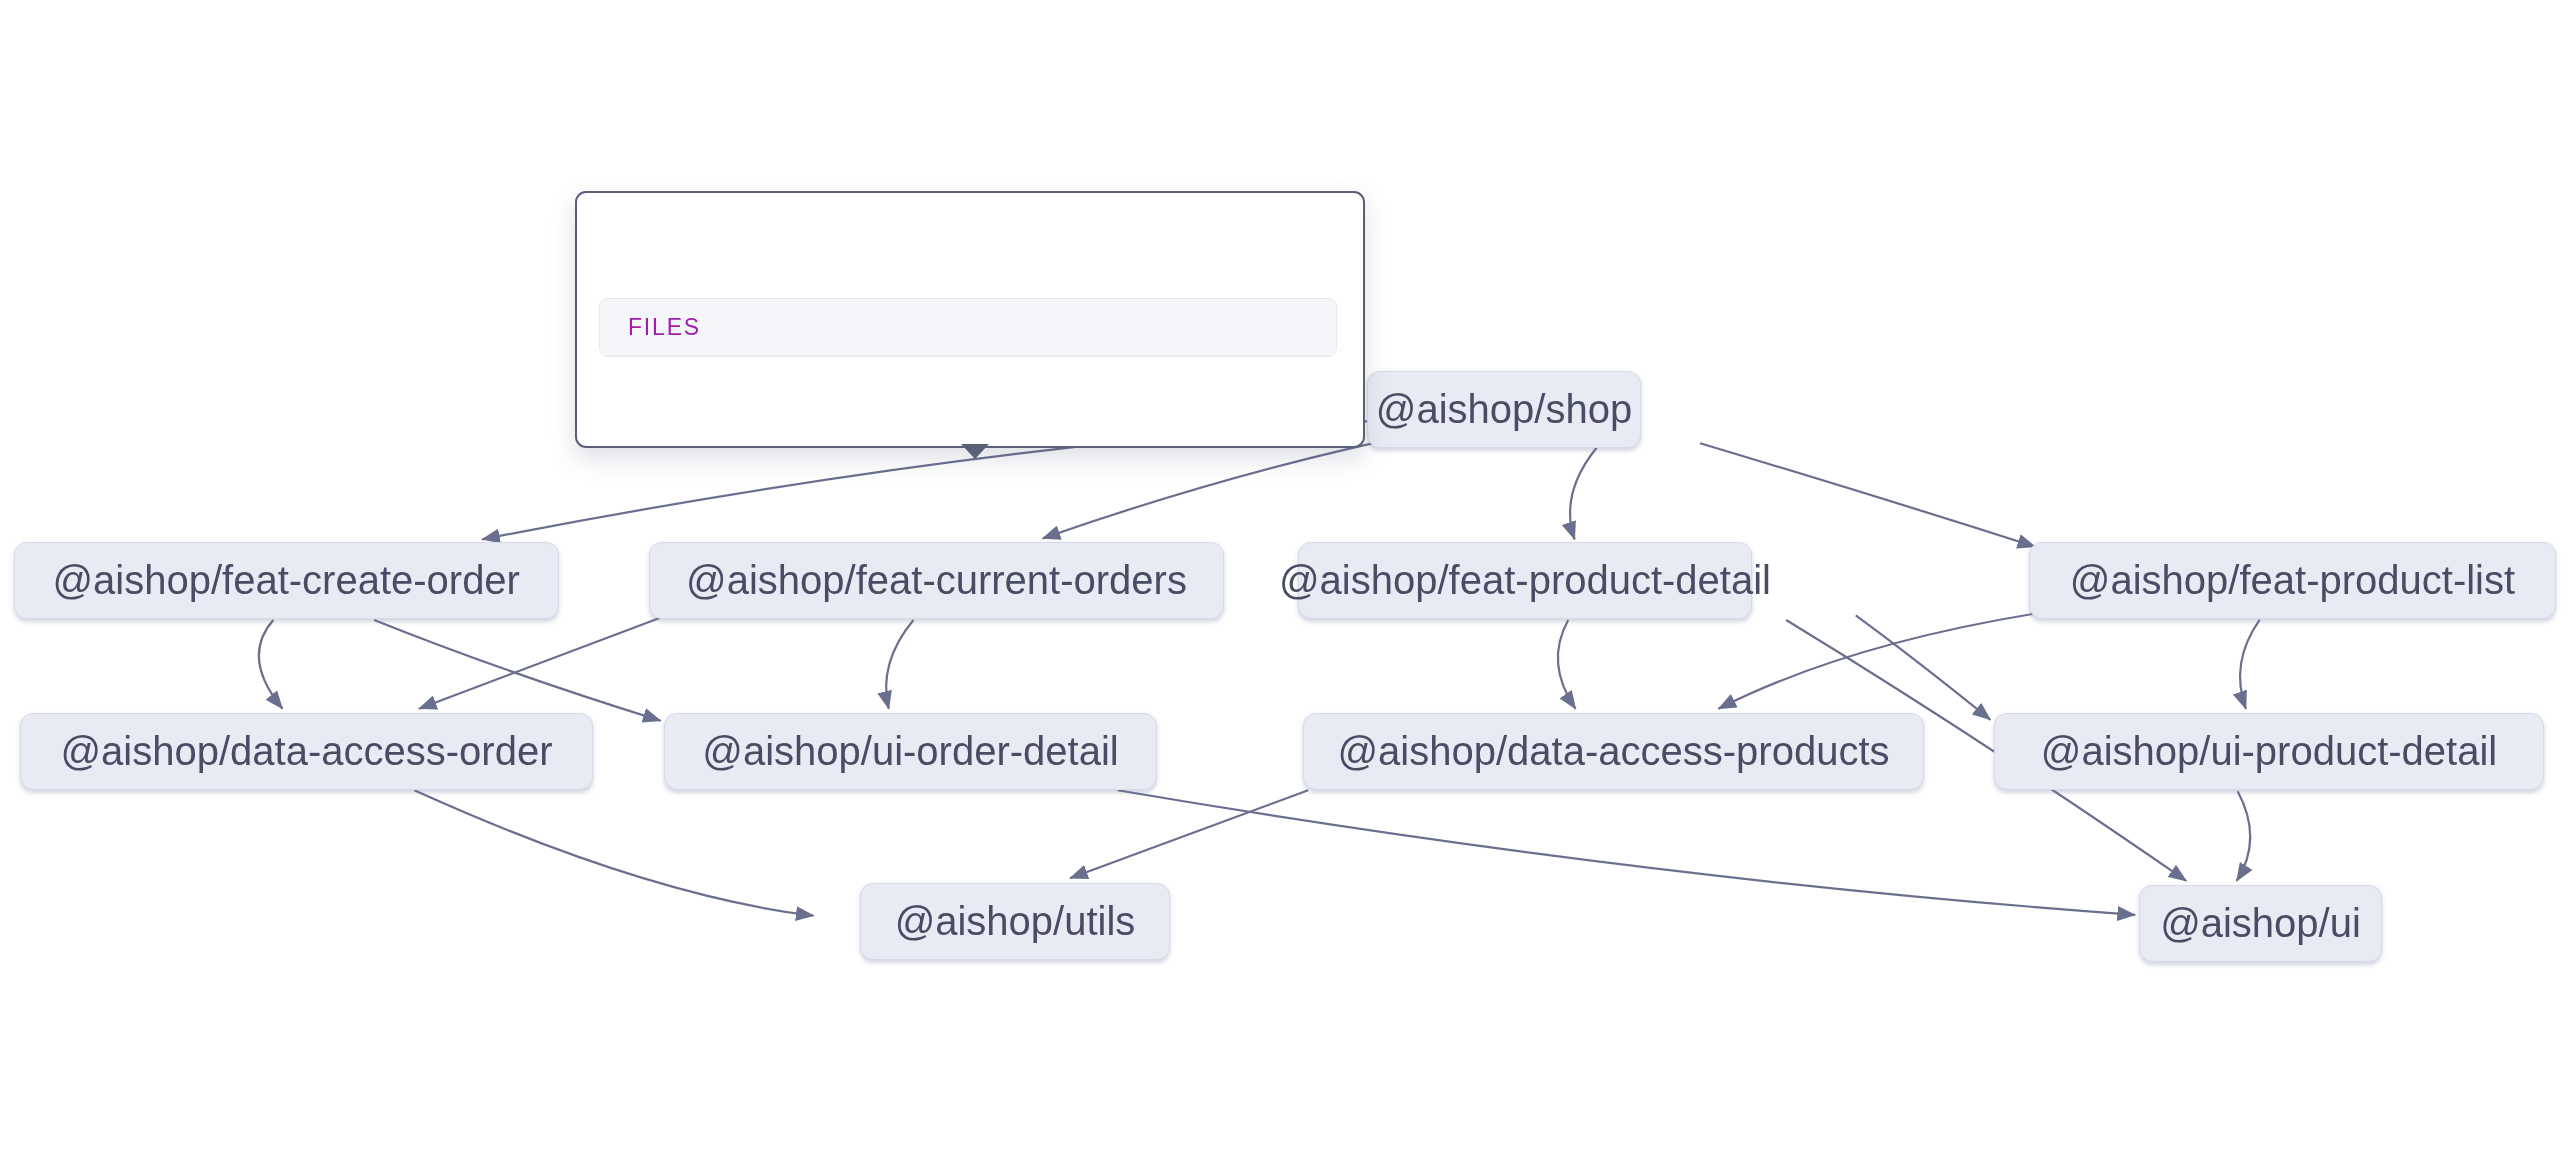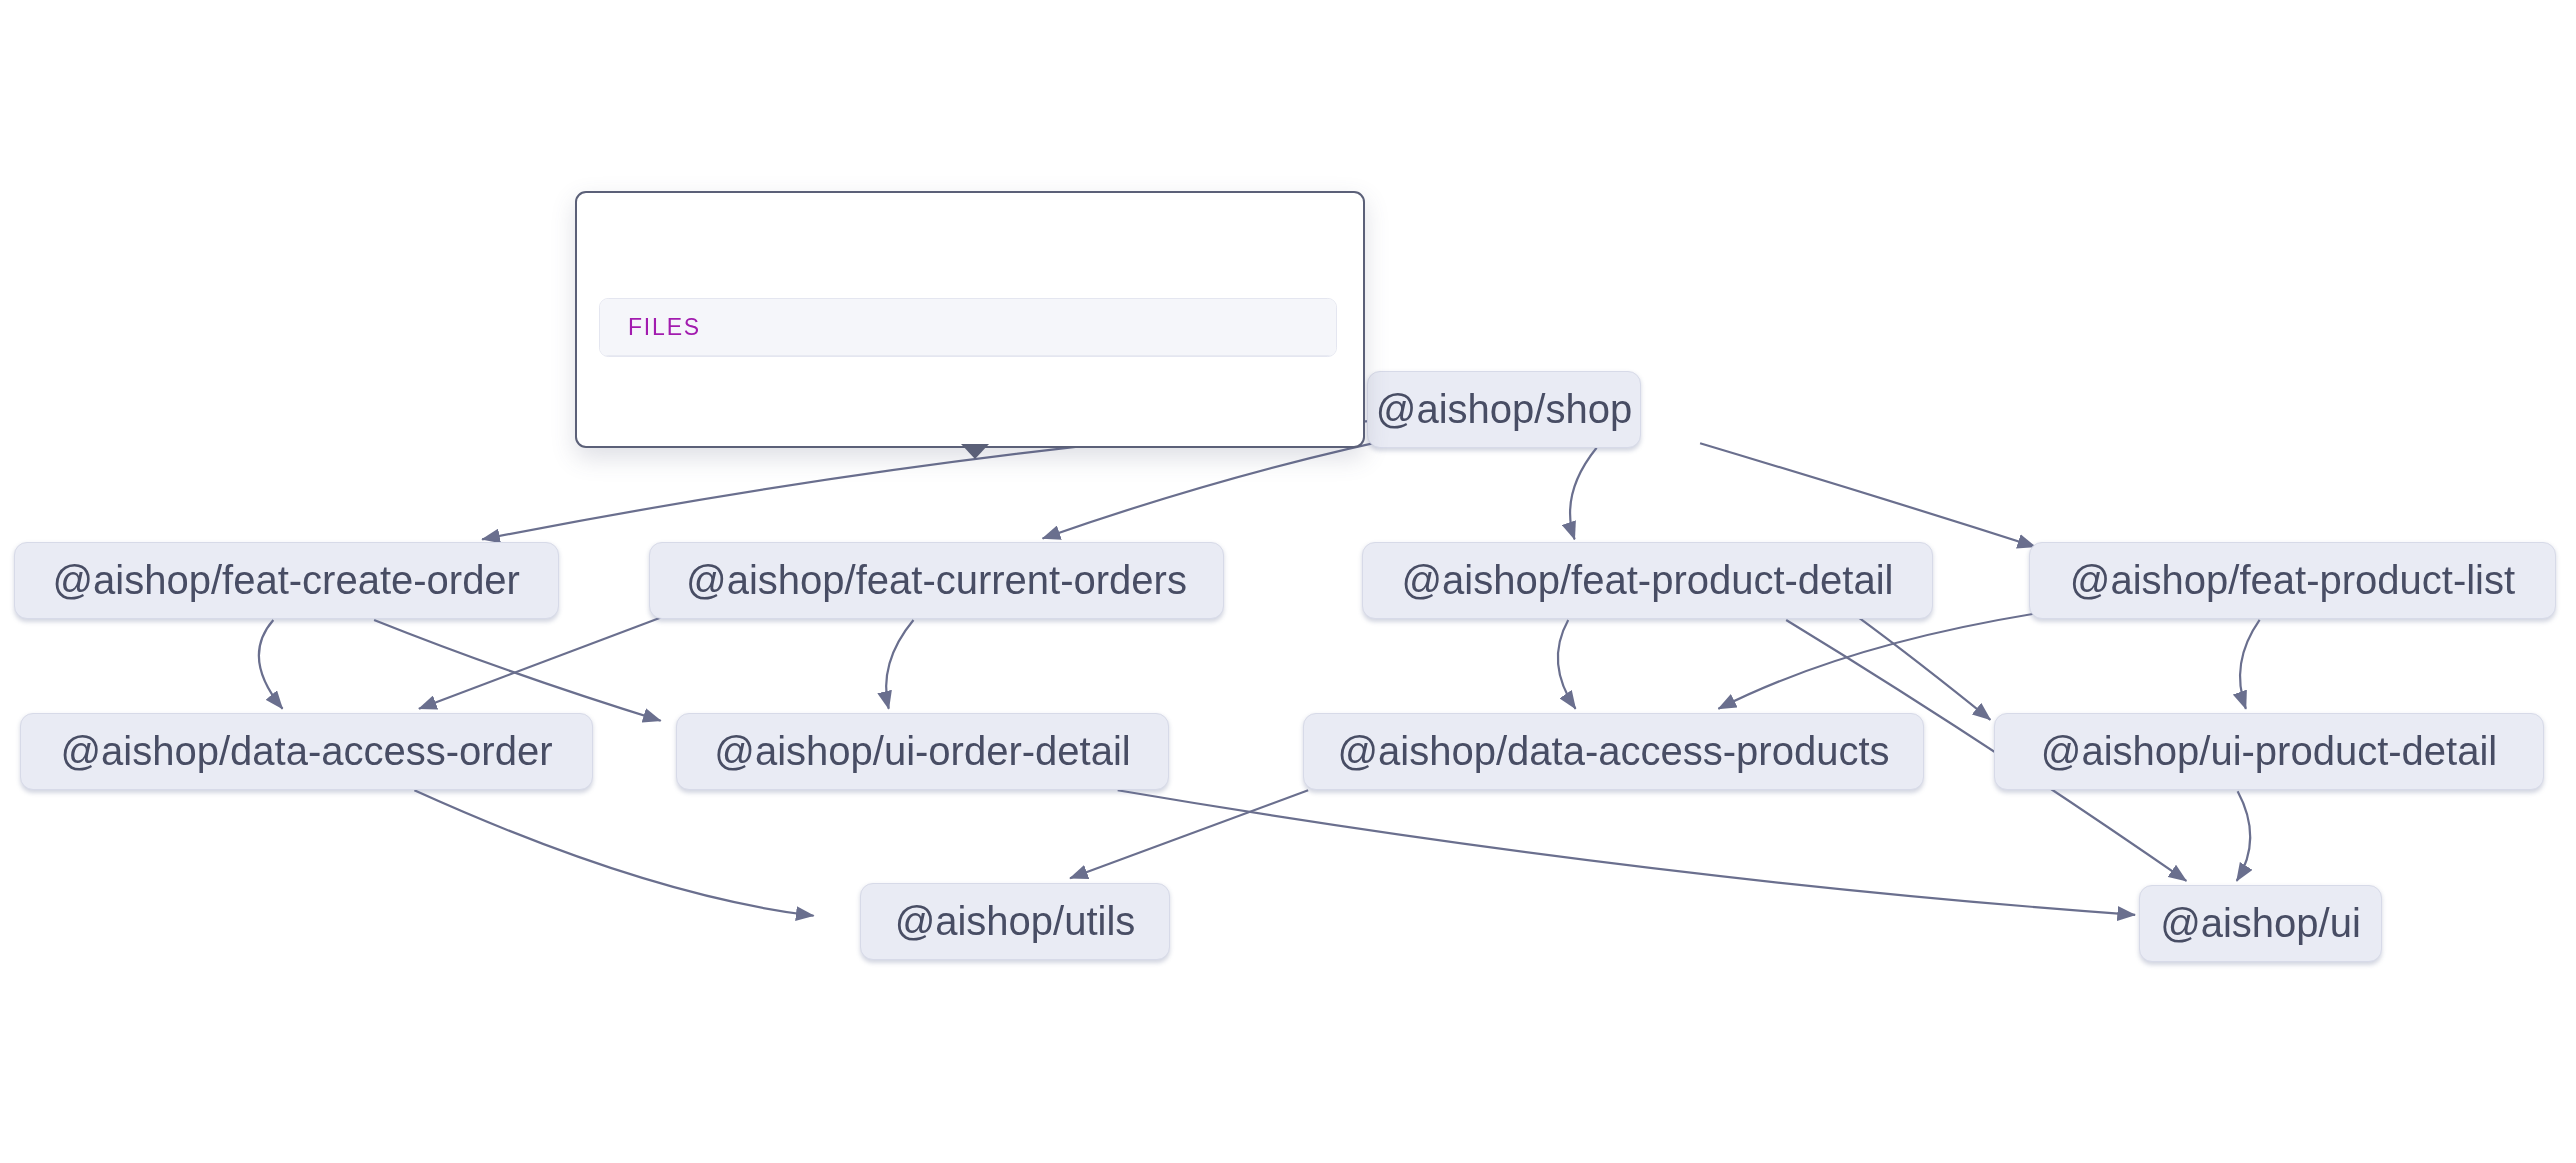--- a/index.html
+++ b/index.html
@@ -79,24 +79,24 @@
         <path class="edge" d="M1428,863 L1168,959" marker-end="url(#arrow)"></path>
         <path class="edge" d="M1220,863 Q1790,960 2331,999" marker-end="url(#arrow)"></path>
         <path class="edge" d="M2443,864 Q2471,916 2442,962" marker-end="url(#arrow)"></path>
       </g>
   </svg>
 
   <div id="node-layer">
       <div class="node" style="left: 1367px; top: 371px; width: 274px; height: 77px;">@aishop/shop</div>
       <div class="node" style="left: 13.7px; top: 542px; width: 545px; height: 77px;">@aishop/feat-create-order</div>
       <div class="node" style="left: 649px; top: 542px; width: 575px; height: 77px;">@aishop/feat-current-orders</div>
-      <div class="node" style="left: 1362px; top: 542px; width: 571px; height: 77px;">@aishop/feat-product-detail</div>
+      <div class="node" style="left: 1298px; top: 542px; width: 454px; height: 77px;">@aishop/feat-product-detail</div>
       <div class="node" style="left: 2029px; top: 542px; width: 527px; height: 77px;">@aishop/feat-product-list</div>
       <div class="node" style="left: 20px; top: 713px; width: 573px; height: 77px;">@aishop/data-access-order</div>
-      <div class="node" style="left: 664px; top: 713px; width: 493px; height: 77px; margin-left: 12px;">@aishop/ui-order-detail</div>
+      <div class="node" style="left: 664px; top: 713px; width: 493px; height: 77px;">@aishop/ui-order-detail</div>
       <div class="node" style="left: 1303px; top: 713px; width: 621px; height: 77px;">@aishop/data-access-products</div>
       <div class="node" style="left: 1994px; top: 713px; width: 550px; height: 77px;">@aishop/ui-product-detail</div>
       <div class="node" style="left: 860px; top: 883px; width: 310px; height: 77px;">@aishop/utils</div>
       <div class="node" style="left: 2139px; top: 885px; width: 243px; height: 77px;">@aishop/ui</div>
     </div>
 
   <div class="tooltip">
     <div class="files">
       <div class="files-header">FILES</div>
     </div>

